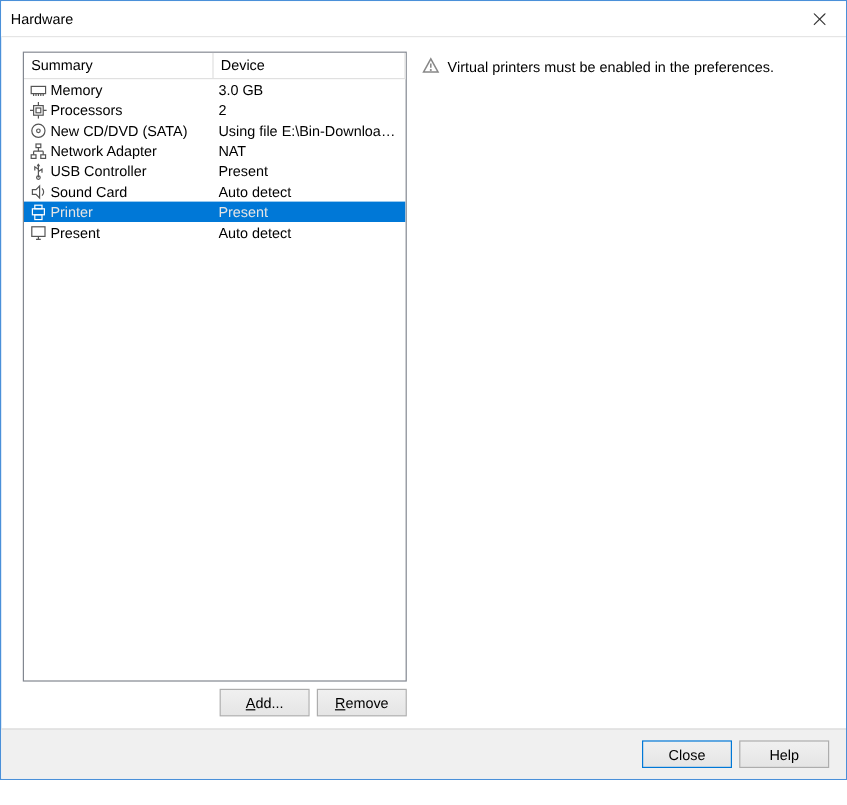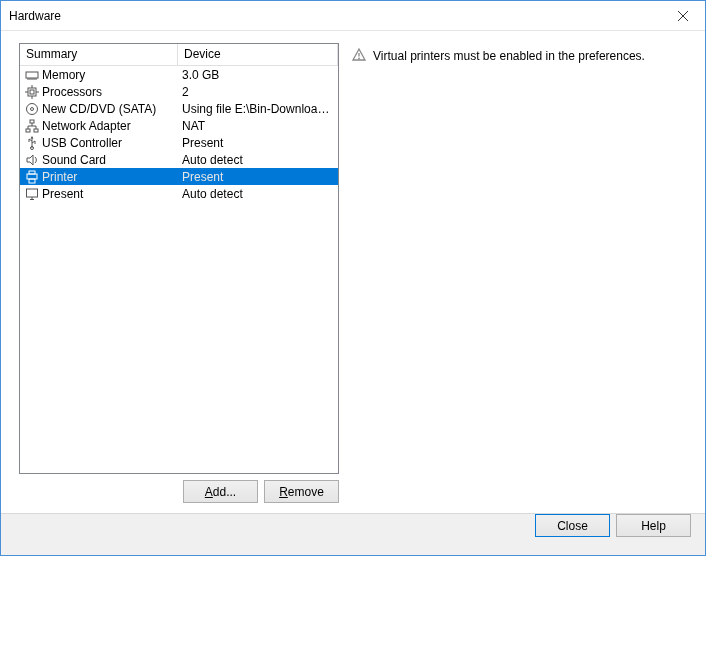--- a/index.html
+++ b/index.html
@@ -5,21 +5,21 @@
   * { box-sizing: border-box; }
   body {
     margin: 0;
     font-family: "Segoe UI", Tahoma, sans-serif;
     font-size: 12px;
     background: #fff;
     color: #000;
   }
   .window {
     width: 706px;
-    height: 556px;
+    height: 650px;
     border: 1px solid #4a90d9;
     display: flex;
     flex-direction: column;
     background: #fff;
   }
   .titlebar {
     height: 30px;
     display: flex;
     align-items: center;
     justify-content: space-between;
@@ -143,20 +143,21 @@
   }
   .info-row .warn-icon {
     width: 16px; height: 16px; flex-shrink: 0;
     display: inline-flex; align-items: center; justify-content: center;
   }
   .bottom-bar {
     border-top: 1px solid #d9d9d9;
     background: #f0f0f0;
     height: 42px;
     display: flex;
+    align-items: center;
     justify-content: flex-end;
     padding: 0 14px;
     gap: 6px;
   }
   svg { display: block; }
 </style>
 </head>
 <body>
 
 <div class="window">

